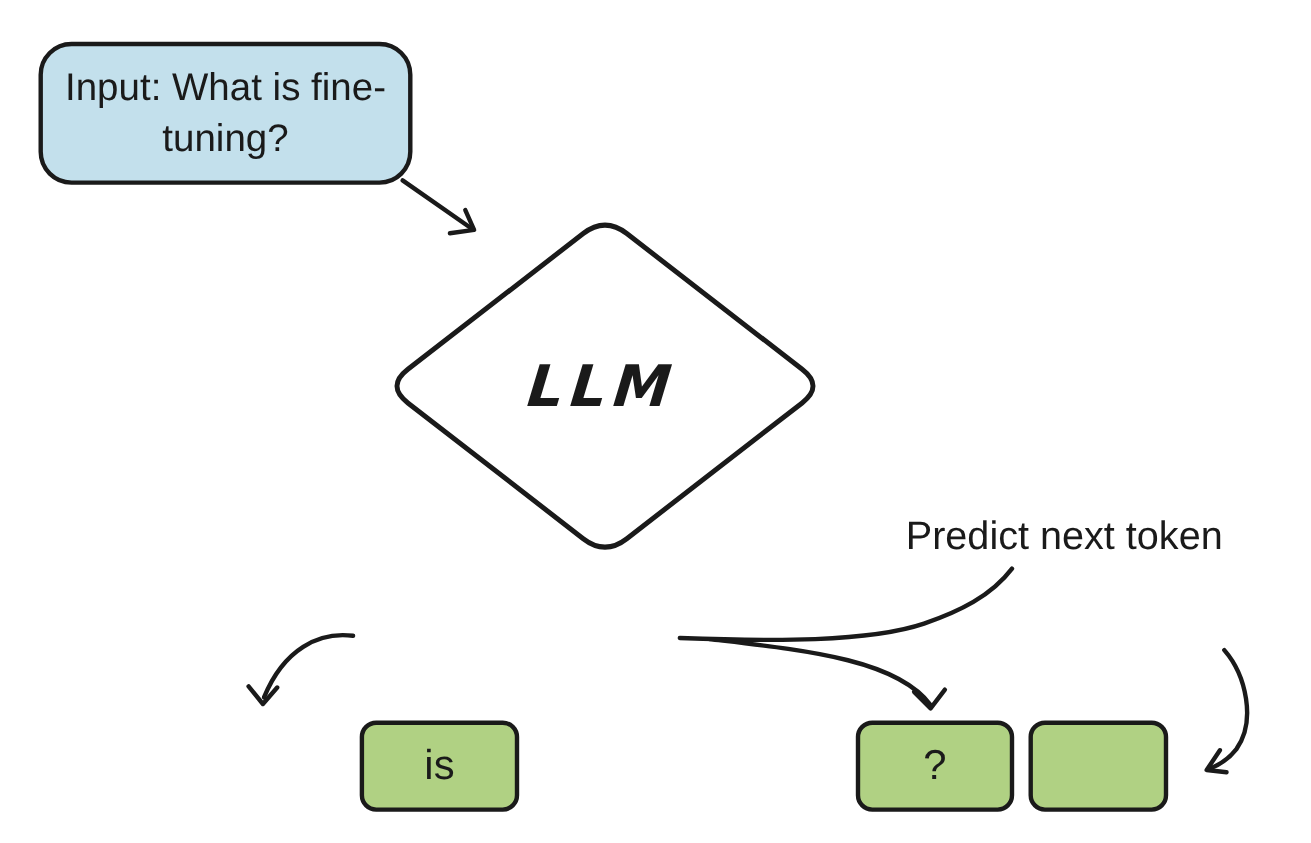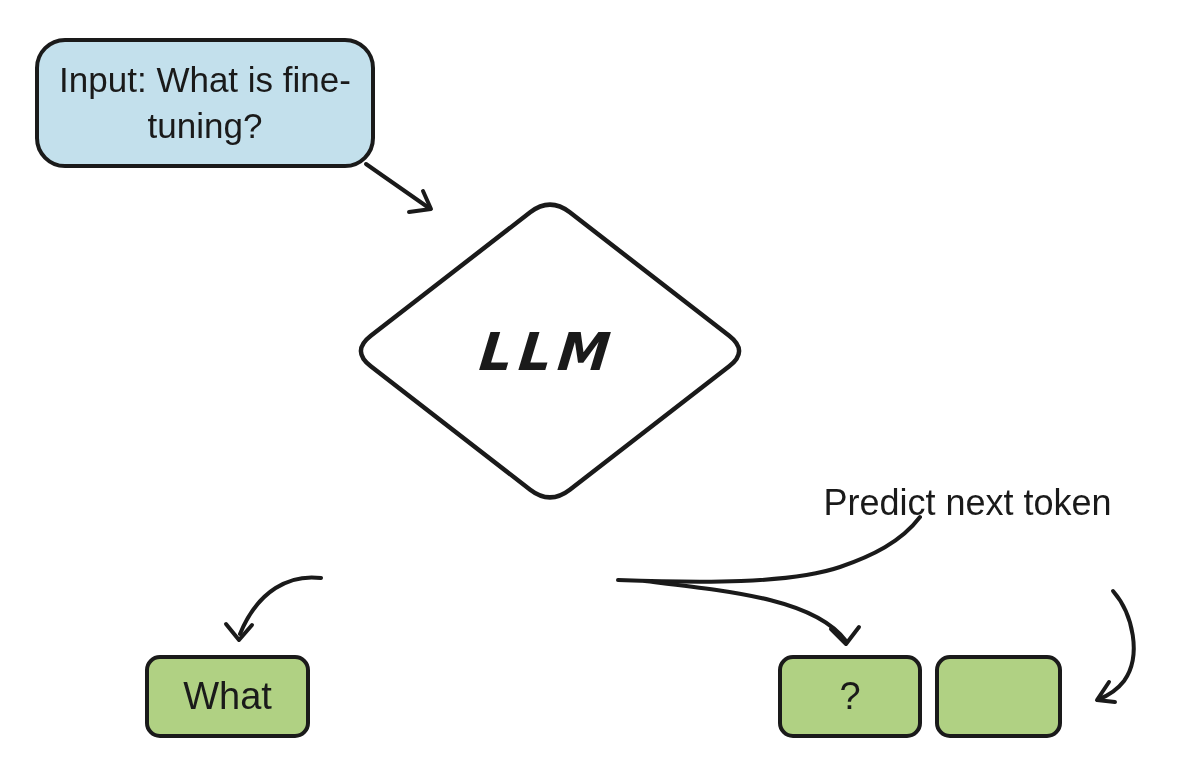--- a/index.html
+++ b/index.html
@@ -34,21 +34,21 @@
     padding:0 18px;
   }
   .llm-label{
     position:absolute;left:448px;top:312px;width:200px;height:80px;
     display:flex;align-items:center;justify-content:center;
     font-family:"DejaVu Sans", sans-serif;
     font-style:italic;font-weight:600;font-size:52px;letter-spacing:6px;
     transform:skewX(-6deg);
   }
   .predict-label{
-    position:absolute;left:795px;top:480px;width:345px;height:46px;
+    position:absolute;left:795px;top:464px;width:345px;height:46px;
     display:flex;align-items:center;justify-content:center;
     font-size:36px;font-weight:400;white-space:nowrap;
   }
   .token{
     position:absolute;top:655px;height:83px;
     box-sizing:border-box;
     background:var(--token-fill);
     border:4px solid var(--stroke);
     border-radius:15px;
     display:flex;align-items:center;justify-content:center;
@@ -91,17 +91,17 @@
       <path class="arrow" d="M 1109 682 L 1097 700 L 1115 702"></path>
     </g>
   </svg>
 
   <div class="bubble">Input: What is fine-tuning?</div>
 
   <div class="llm-label">LLM</div>
 
   <div class="predict-label">Predict next token</div>
 
-  <div class="token" style="left:145px;width:165px">What</div>
+  <div class="token" style="left:327px;width:145px">is</div>
   <div class="token" style="left:778px;width:144px">?</div>
   <div class="token" style="left:935px;width:127px"></div>
 
 </div>
 
 </body></html>

